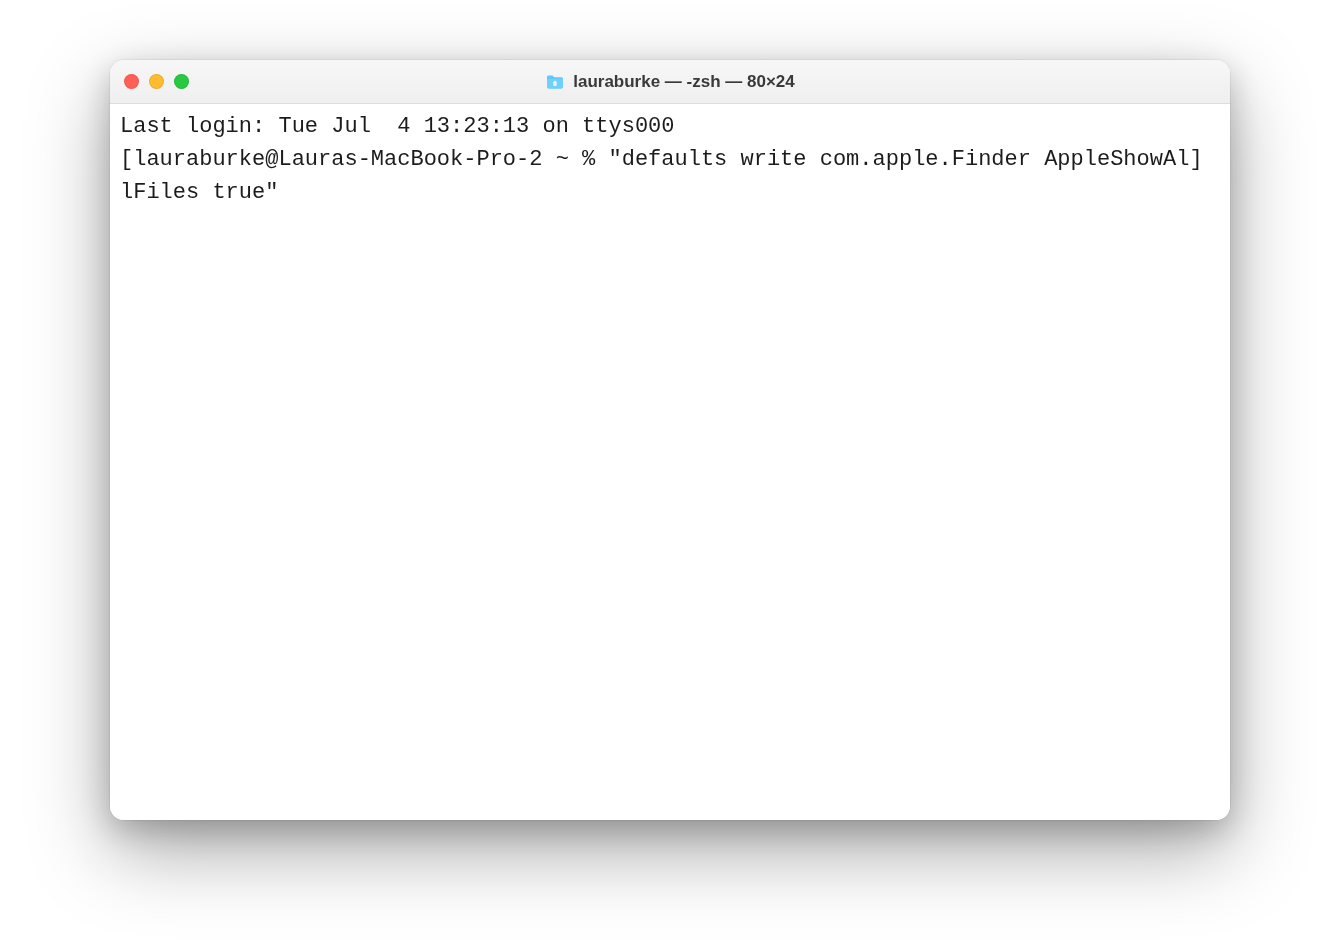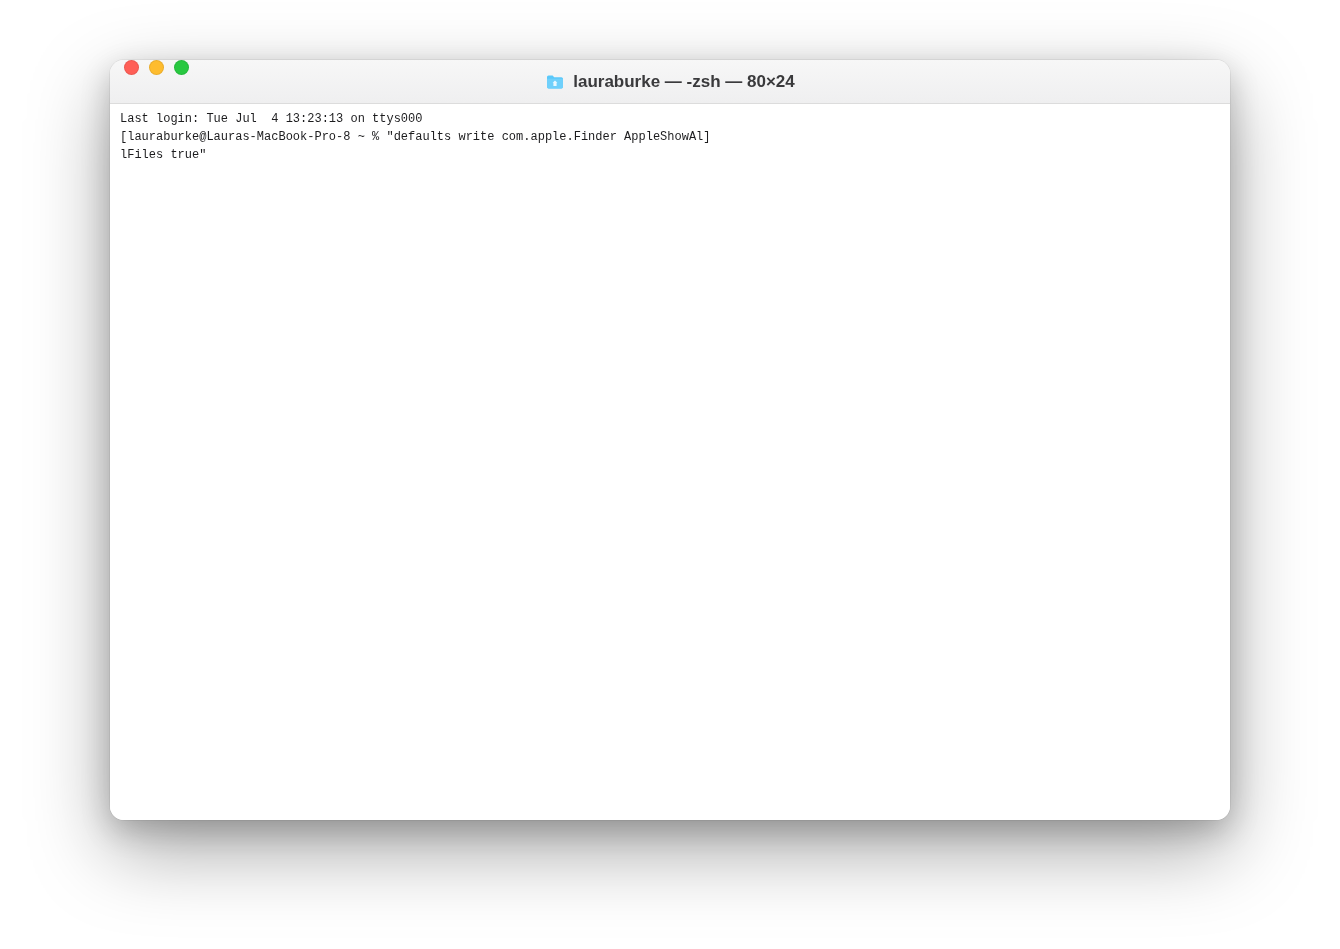--- a/index.html
+++ b/index.html
@@ -28,20 +28,21 @@
       overflow: hidden;
       display: flex;
       flex-direction: column;
     }
 
     .titlebar {
       height: 44px;
       background: linear-gradient(to bottom, #f7f7f7, #efeff0);
       border-bottom: 1px solid #dcdcdc;
       display: flex;
+      align-items: center;
       position: relative;
       padding: 0 14px;
     }
 
     .traffic-lights {
       display: flex;
       gap: 10px;
       align-items: center;
       position: absolute;
       left: 14px;
@@ -73,21 +74,21 @@
       height: 16px;
       position: relative;
       display: inline-block;
     }
 
     .terminal-body {
       flex: 1;
       background: #ffffff;
       padding: 6px 10px;
       font-family: "SF Mono", Menlo, Monaco, "Courier New", monospace;
-      font-size: 12px;
+      font-size: 22px;
       line-height: 1.5;
       color: #1c1c1e;
       white-space: pre-wrap;
       word-break: break-all;
       overflow: hidden;
     }
 
     .term-line {
       display: block;
     }
@@ -117,15 +118,15 @@
         <svg viewBox="0 0 24 20" width="20" height="16">
           <path d="M2 4 C2 2.9 2.9 2 4 2 L9 2 L11 4 L20 4 C21.1 4 22 4.9 22 6 L22 16 C22 17.1 21.1 18 20 18 L4 18 C2.9 18 2 17.1 2 16 Z" fill="#5ac8fa"></path>
           <path d="M2 6 L22 6 L22 16 C22 17.1 21.1 18 20 18 L4 18 C2.9 18 2 17.1 2 16 Z" fill="#6fd0fb"></path>
           <path d="M12 8 L9 11 L10 11 L10 15 L14 15 L14 11 L15 11 Z" fill="#ffffff" opacity="0.85"></path>
         </svg>
       </span>
       <span>lauraburke — -zsh — 80×24</span>
     </div>
   </div>
 
-  <div class="terminal-body"><span class="term-line">Last login: Tue Jul  4 13:23:13 on ttys000</span><span class="term-line"><span>[lauraburke@Lauras-MacBook-Pro-8 ~ % </span><span>"defaults write com.apple.Finder AppleShowAl]</span></span><span class="term-line">lFiles true"</span></div>
+  <div class="terminal-body"><span class="term-line">Last login: Tue Jul  4 13:23:13 on ttys000</span><span class="term-line"><span>[lauraburke@Lauras-MacBook-Pro-2 ~ % </span><span>"defaults write com.apple.Finder AppleShowAl]</span></span><span class="term-line">lFiles true"</span></div>
 
 </div>
 
 </body></html>

